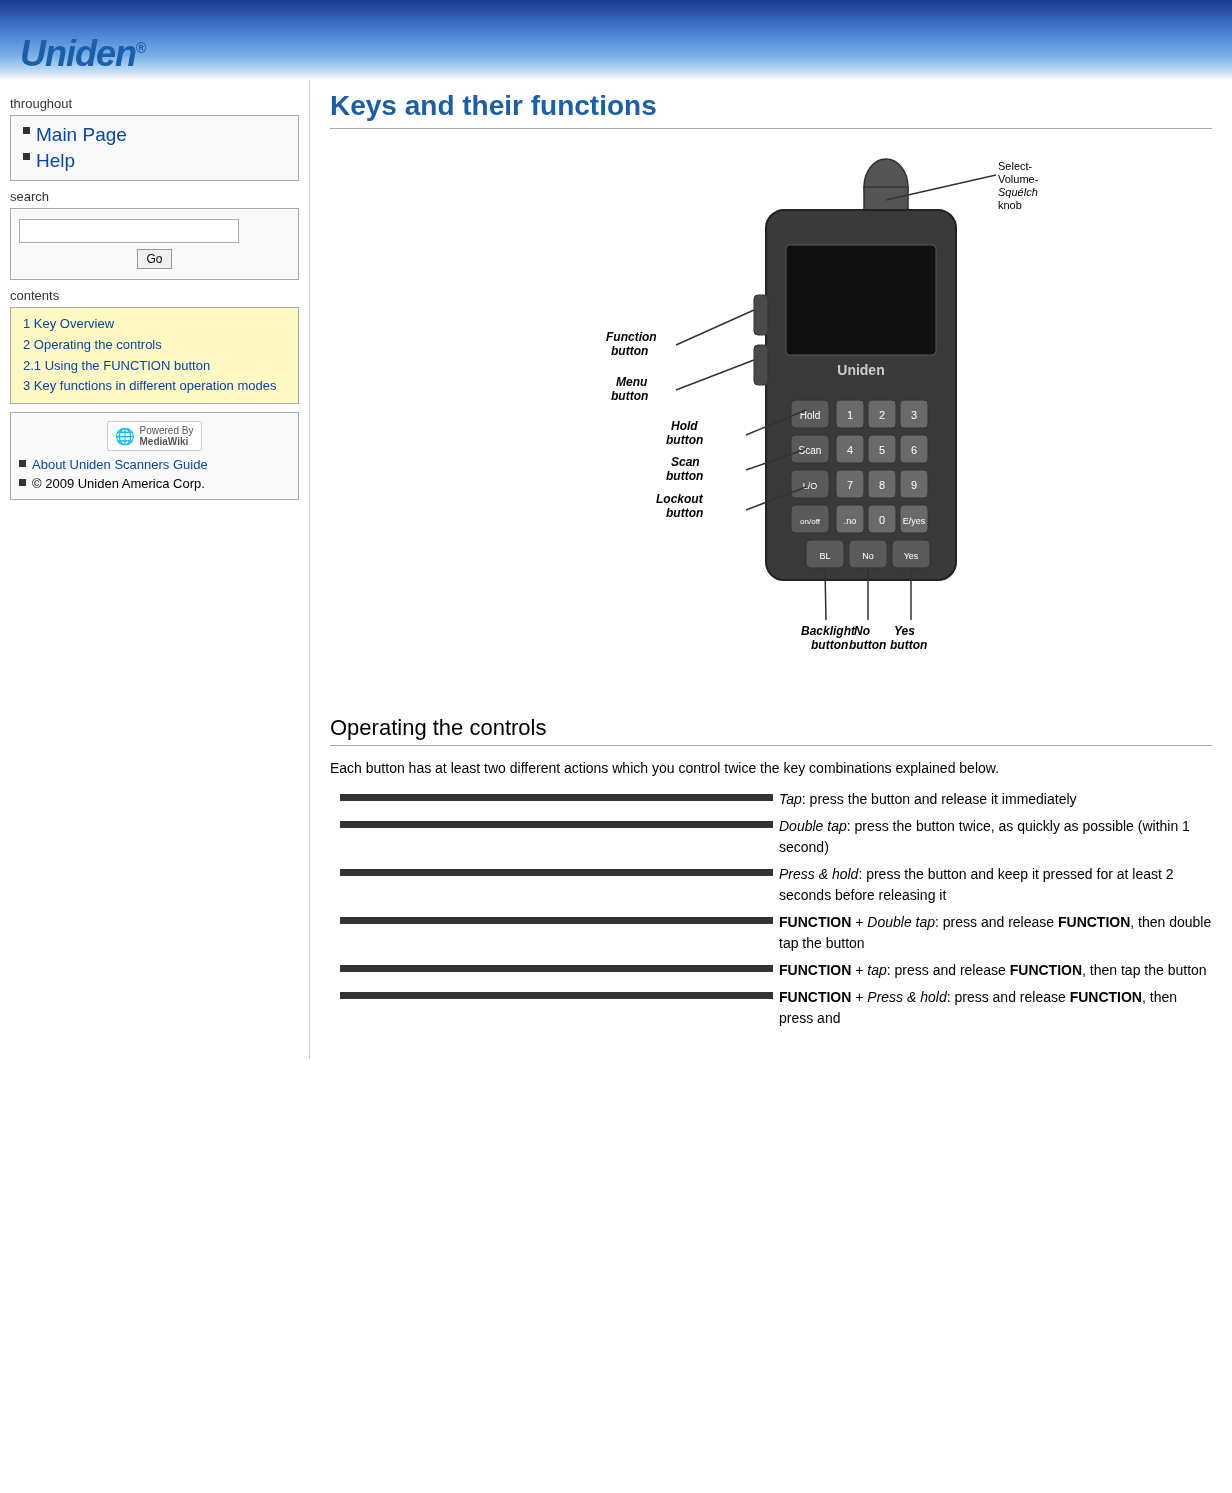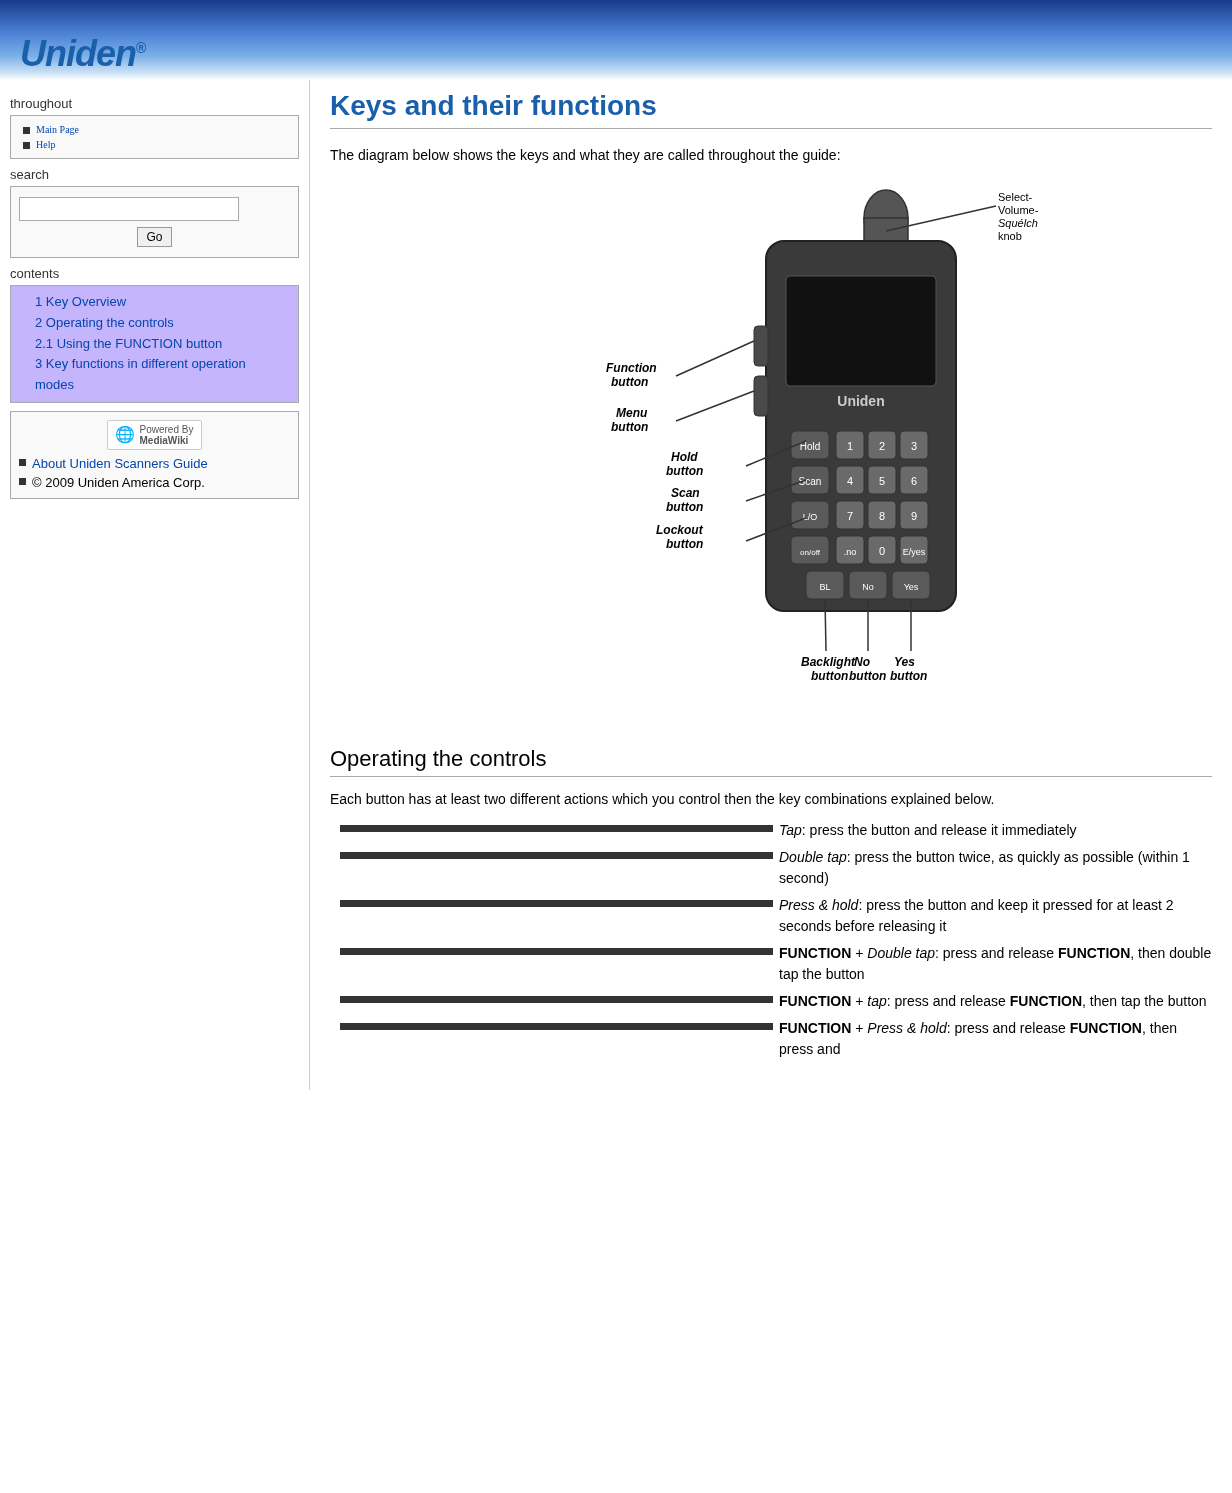--- a/index.html
+++ b/index.html
@@ -74,22 +74,21 @@
       width: 7px;
       height: 7px;
       background: #333;
       margin-right: 6px;
       margin-top: 3px;
       flex-shrink: 0;
     }
     .sidebar-box ul li a {
       color: #0645ad;
       text-decoration: none;
-      font-size: 10px;
-      font-family: Liberation Serif, serif;
+      font-size: 19px;
     }
     .search-form {
       padding: 4px 0;
     }
     .search-input {
       width: 220px;
       height: 24px;
       border: 1px solid #aaa;
       padding: 2px 4px;
       font-size: 13px;
@@ -100,22 +99,22 @@
       font-size: 12px;
       padding: 2px 8px;
       border: 1px solid #999;
       background: #f0f0f0;
       cursor: pointer;
       display: block;
       margin: 0 auto;
     }
     .contents-box {
       border: 1px solid #aaa;
-      padding: 6px 24px;
-      background: #c4b5fd;
+      padding: 6px 12px;
+      background: #fef9c3;
       margin-bottom: 8px;
     }
     .contents-box a {
       display: block;
       color: #0645ad;
       text-decoration: none;
       font-size: 13px;
       line-height: 1.6;
     }
     .powered-box {
@@ -262,21 +261,20 @@
         </li>
       </ul>
     </div>
 
   </div>
 
   <div id="main-content">
 
     <h1 class="page-title">Keys and their functions</h1>
 
-    <p class="section-text">The diagram below shows the keys and what they are called throughout the guide:</p>
 
     <div class="device-diagram">
       <svg width="630" height="560" viewBox="0 0 630 560" xmlns="http://www.w3.org/2000/svg">
 
         <ellipse cx="430" cy="42" rx="22" ry="28" fill="#555" stroke="#333" stroke-width="1.5"></ellipse>
         <rect x="408" y="42" width="44" height="30" fill="#555" stroke="#333" stroke-width="1.5"></rect>
 
         <rect x="310" y="65" width="190" height="370" rx="18" ry="18" fill="#3a3a3a" stroke="#222" stroke-width="2"></rect>
 
         <rect x="330" y="100" width="150" height="110" rx="4" fill="#111" stroke="#555" stroke-width="1"></rect>
@@ -363,21 +361,21 @@
         <text x="398" y="490" fill="#000" font-size="12" font-family="Arial" font-style="italic" font-weight="bold">No</text>
         <text x="393" y="504" fill="#000" font-size="12" font-family="Arial" font-style="italic" font-weight="bold">button</text>
 
         <line x1="455" y1="423" x2="455" y2="475" stroke="#333" stroke-width="1.5"></line>
         <text x="438" y="490" fill="#000" font-size="12" font-family="Arial" font-style="italic" font-weight="bold">Yes</text>
         <text x="434" y="504" fill="#000" font-size="12" font-family="Arial" font-style="italic" font-weight="bold">button</text>
       </svg>
     </div>
 
     <h2 class="section-title" id="operating">Operating the controls</h2>
-    <p class="section-text">Each button has at least two different actions which you control then the key combinations explained below.</p>
+    <p class="section-text">Each button has at least two different actions which you control twice the key combinations explained below.</p>
 
     <ul class="content-list">
       <li>
         <span class="bullet-square"></span>
         <span><em>Tap</em>: press the button and release it immediately</span>
       </li>
       <li>
         <span class="bullet-square"></span>
         <span><em>Double tap</em>: press the button twice, as quickly as possible (within 1 second)</span>
       </li>

